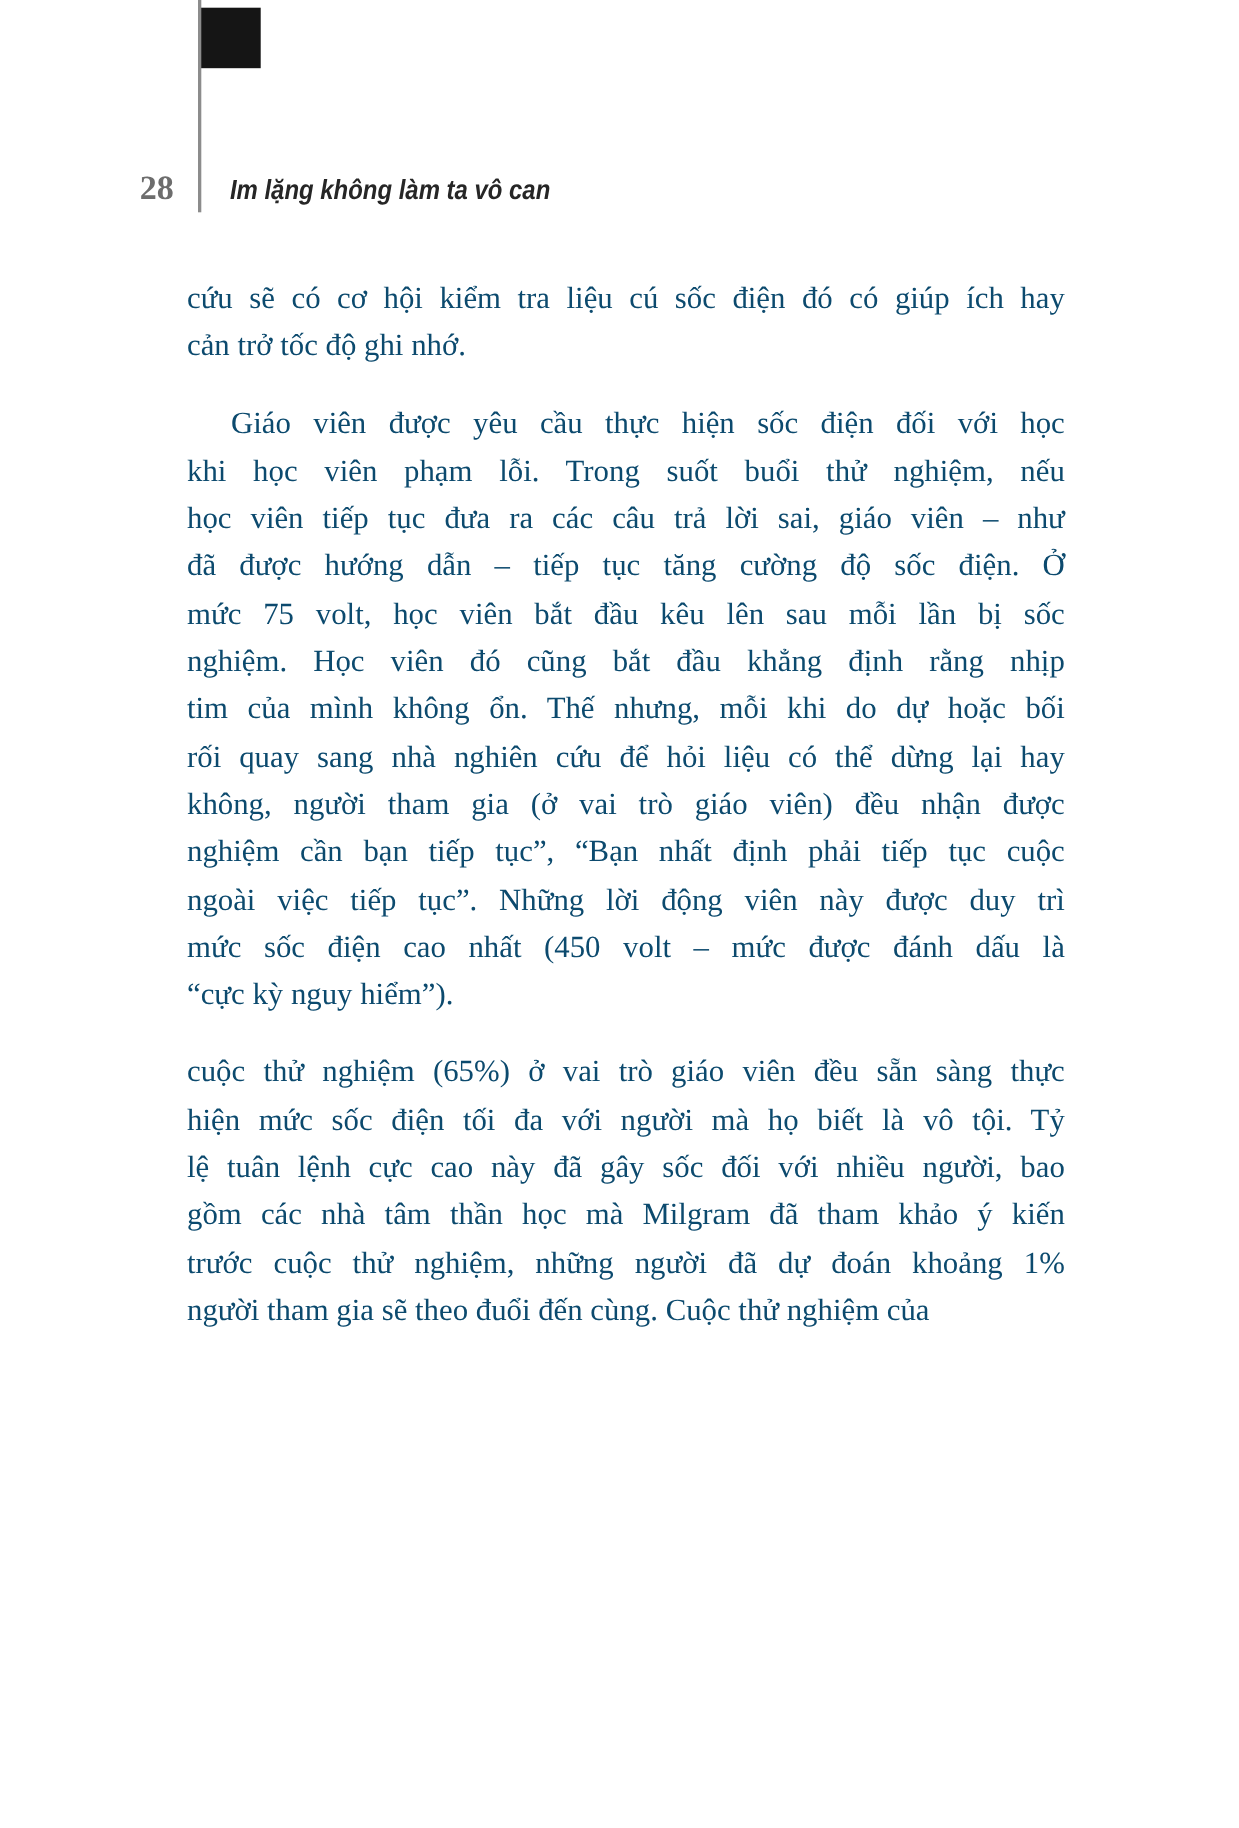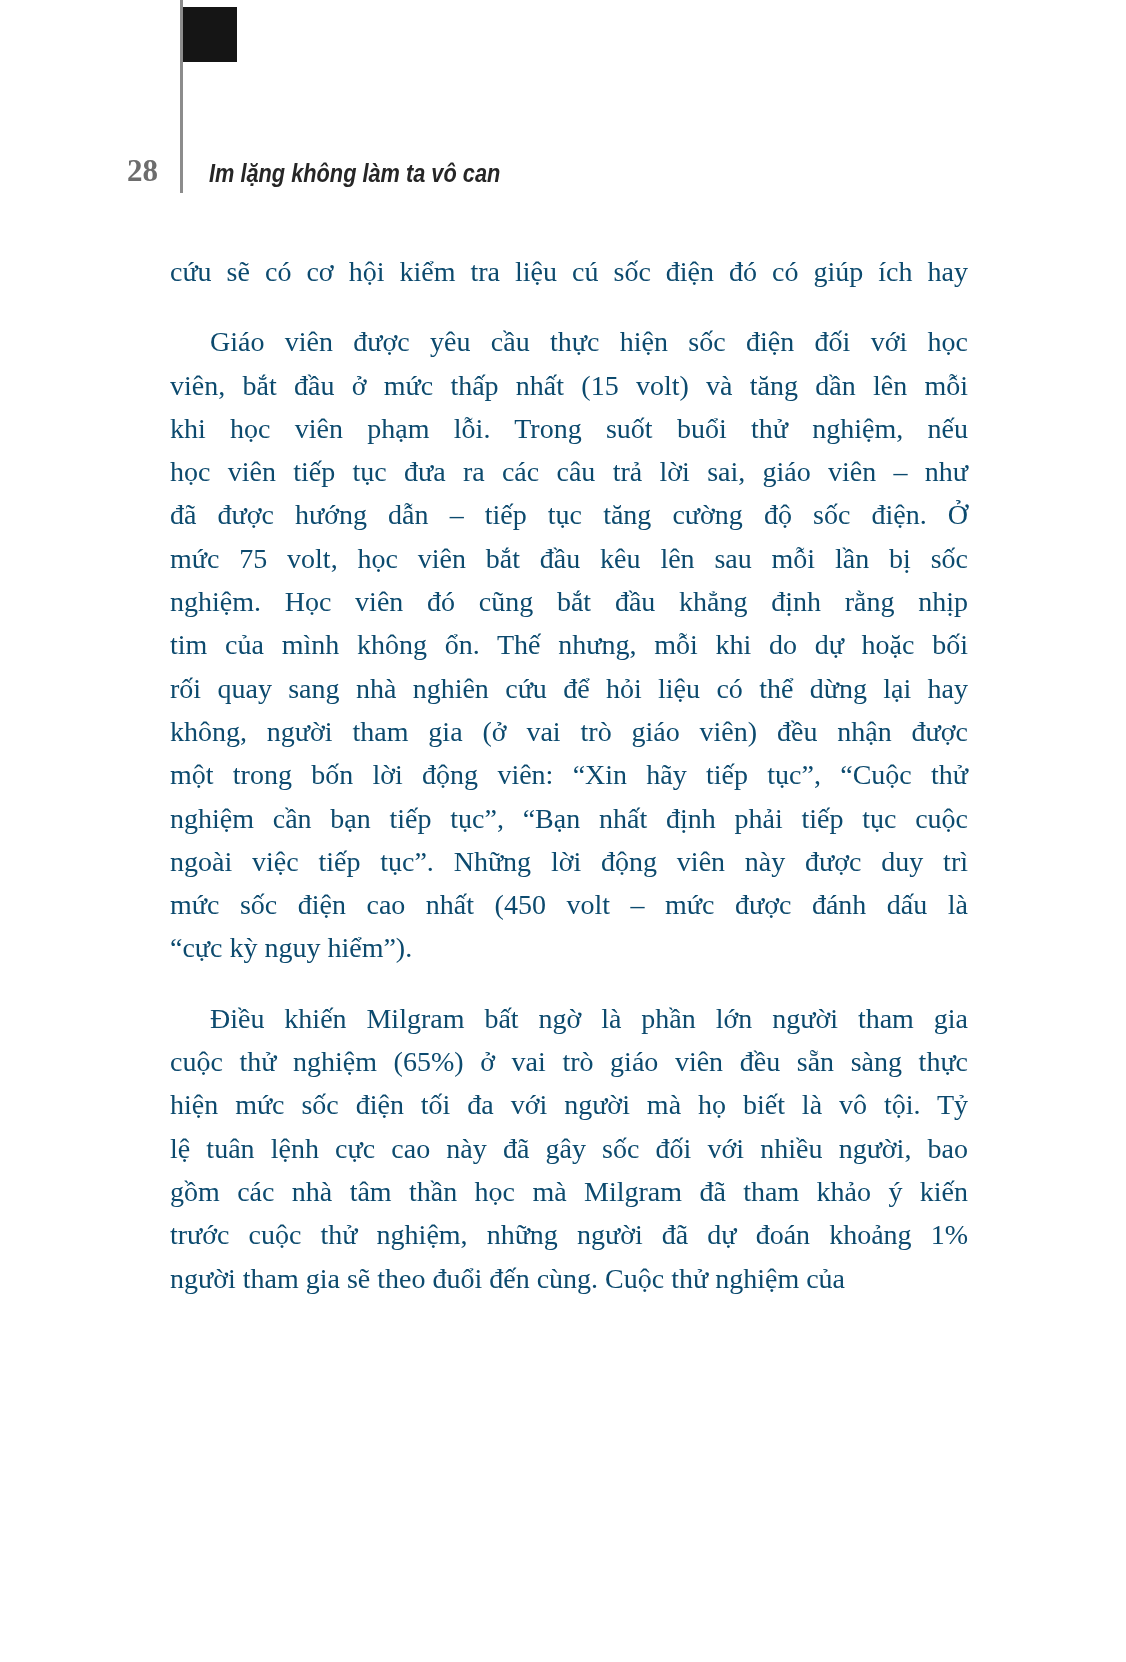--- a/index.html
+++ b/index.html
@@ -64,40 +64,38 @@
 <body>
 
 <div class="page">
   <div class="black-mark"></div>
   <div class="header-rule"></div>
   <div class="pagenum">28</div>
   <div class="running-title">Im lặng không làm ta vô can</div>
   <div class="page-body">
       <div class="para">
         <div class="line">cứu sẽ có cơ hội kiểm tra liệu cú sốc điện đó có giúp ích hay</div>
+        <div class="line last">cản trở tốc độ ghi nhớ.</div>
       </div>
       <div class="para">
         <div class="line indent">Giáo viên được yêu cầu thực hiện sốc điện đối với học</div>
-        <div class="line">viên, bắt đầu ở mức thấp nhất (15 volt) và tăng dần lên mỗi</div>
         <div class="line">khi học viên phạm lỗi. Trong suốt buổi thử nghiệm, nếu</div>
         <div class="line">học viên tiếp tục đưa ra các câu trả lời sai, giáo viên – như</div>
         <div class="line">đã được hướng dẫn – tiếp tục tăng cường độ sốc điện. Ở</div>
         <div class="line">mức 75 volt, học viên bắt đầu kêu lên sau mỗi lần bị sốc</div>
         <div class="line">nghiệm. Học viên đó cũng bắt đầu khẳng định rằng nhịp</div>
         <div class="line">tim của mình không ổn. Thế nhưng, mỗi khi do dự hoặc bối</div>
         <div class="line">rối quay sang nhà nghiên cứu để hỏi liệu có thể dừng lại hay</div>
         <div class="line">không, người tham gia (ở vai trò giáo viên) đều nhận được</div>
-        <div class="line">một trong bốn lời động viên: “Xin hãy tiếp tục”, “Cuộc thử</div>
         <div class="line">nghiệm cần bạn tiếp tục”, “Bạn nhất định phải tiếp tục cuộc</div>
         <div class="line">ngoài việc tiếp tục”. Những lời động viên này được duy trì</div>
         <div class="line">mức sốc điện cao nhất (450 volt – mức được đánh dấu là</div>
         <div class="line last">“cực kỳ nguy hiểm”).</div>
       </div>
       <div class="para">
-        <div class="line indent">Điều khiến Milgram bất ngờ là phần lớn người tham gia</div>
         <div class="line">cuộc thử nghiệm (65%) ở vai trò giáo viên đều sẵn sàng thực</div>
         <div class="line">hiện mức sốc điện tối đa với người mà họ biết là vô tội. Tỷ</div>
         <div class="line">lệ tuân lệnh cực cao này đã gây sốc đối với nhiều người, bao</div>
         <div class="line">gồm các nhà tâm thần học mà Milgram đã tham khảo ý kiến</div>
         <div class="line">trước cuộc thử nghiệm, những người đã dự đoán khoảng 1%</div>
         <div class="line last">người tham gia sẽ theo đuổi đến cùng. Cuộc thử nghiệm của</div>
       </div>
     </div>
 </div>
 

